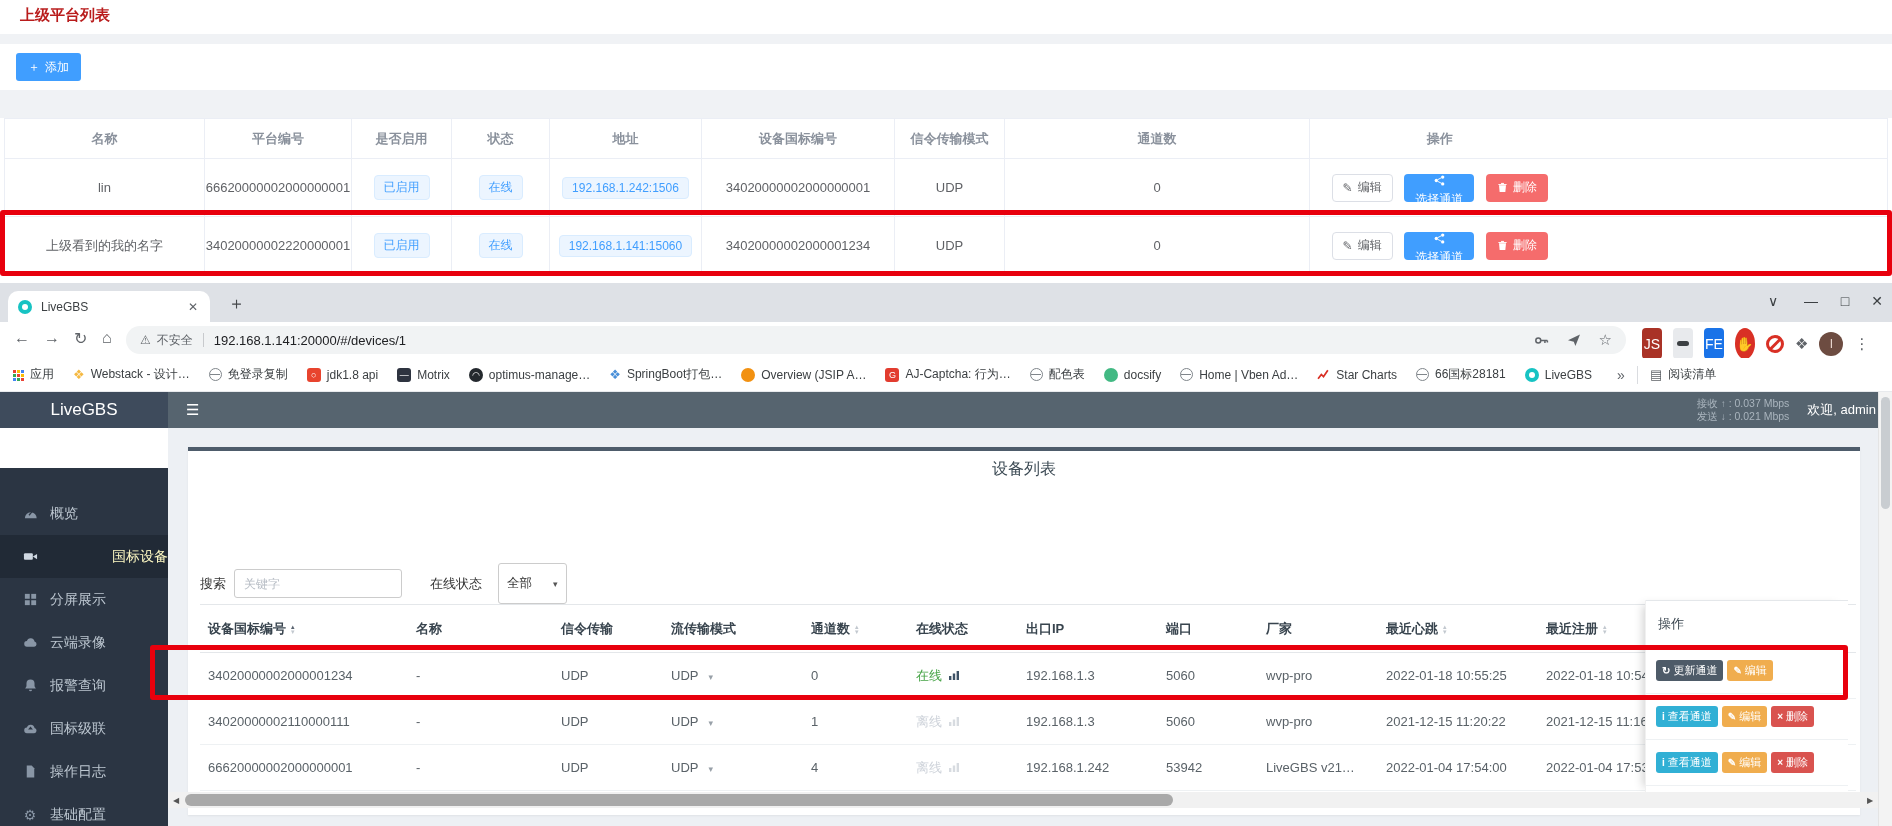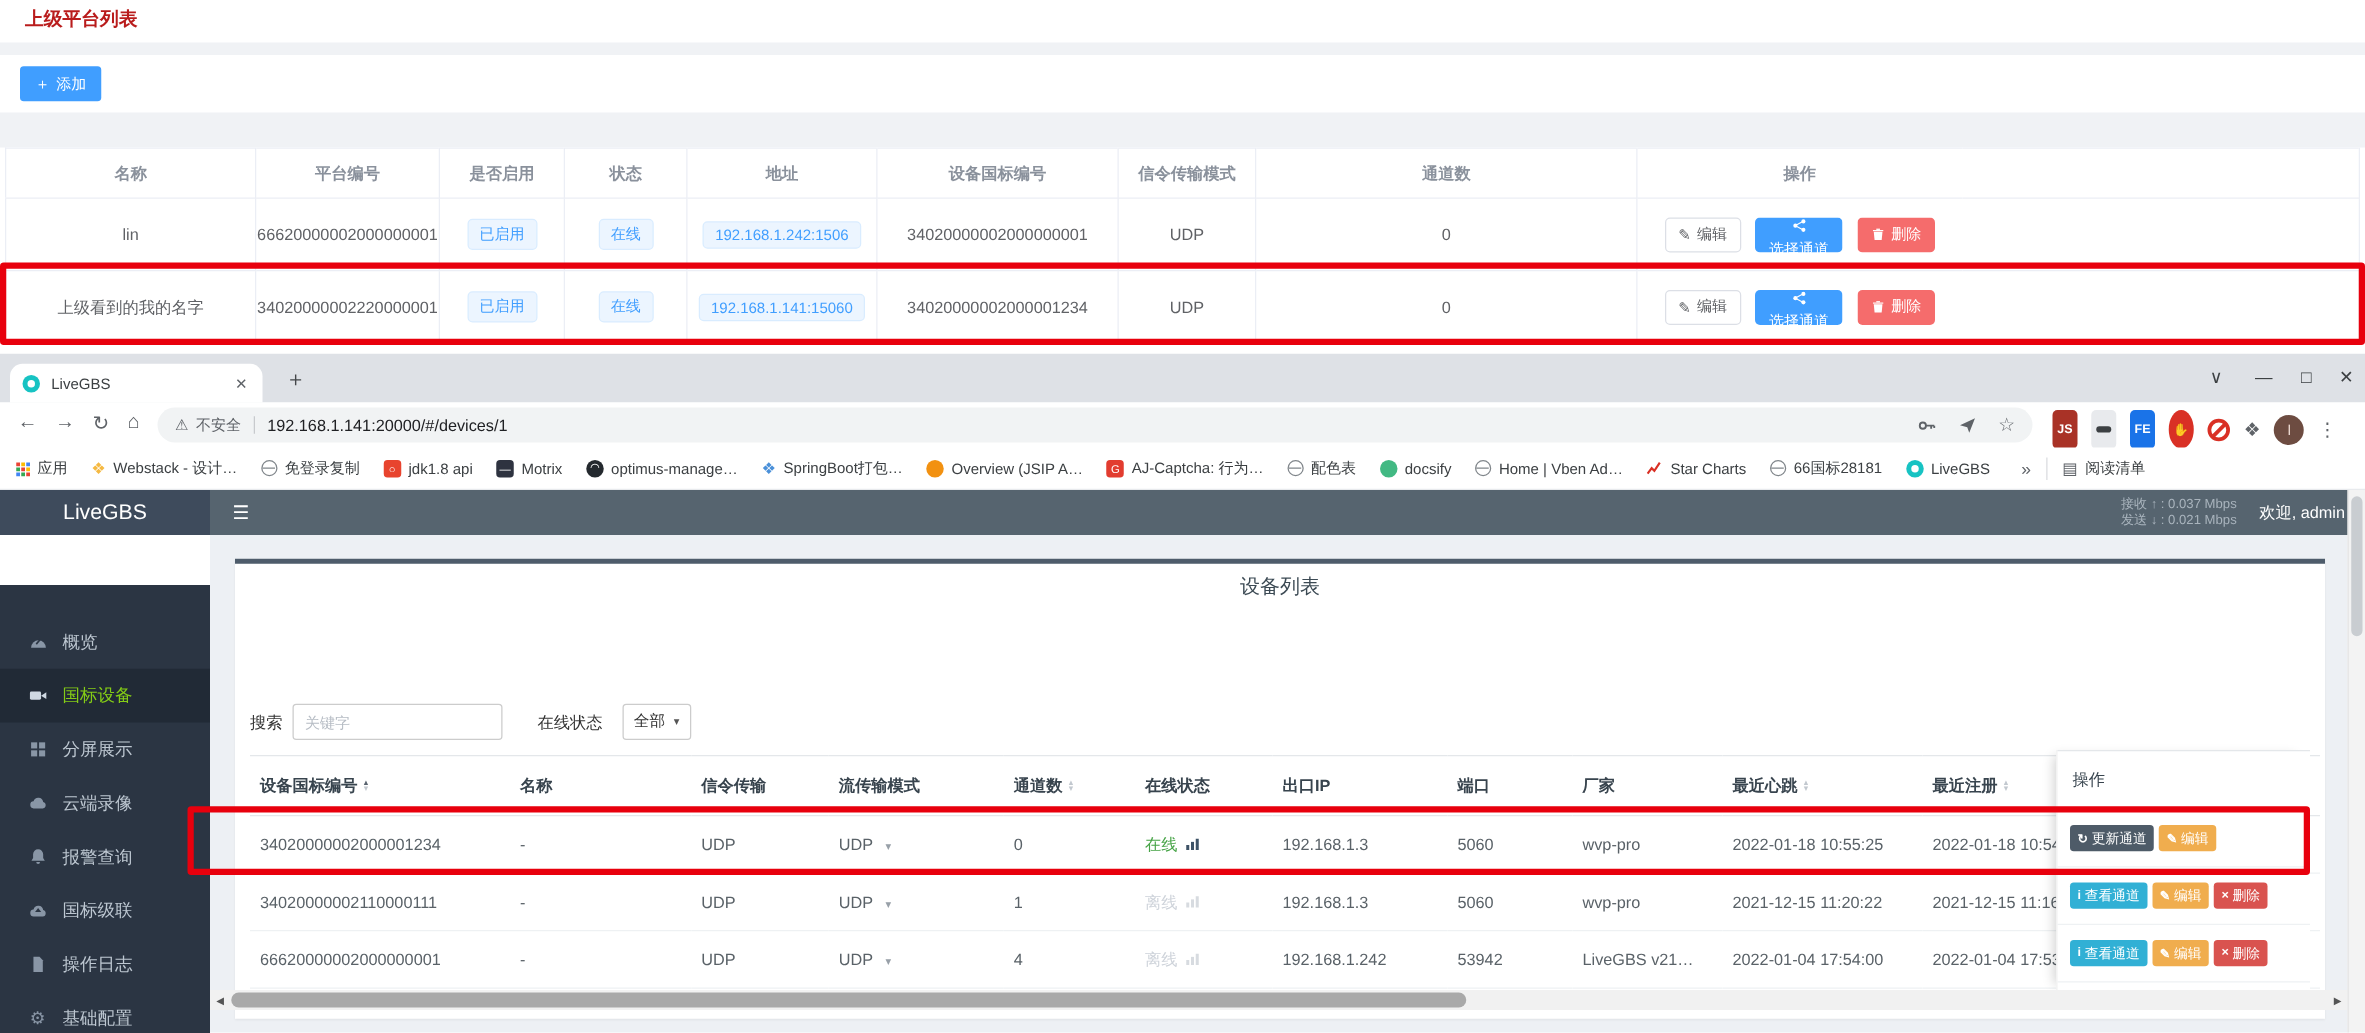--- a/index.html
+++ b/index.html
@@ -56,21 +56,21 @@
   .nav-ic { position:absolute; top:7px; font-size:16px; color:#5f6368; cursor:pointer; }
   .omnibox { position:absolute; left:126px; top:4px; width:1500px; height:28px; background:#f1f3f4;
     border-radius:14px; display:flex; align-items:center; padding:0 14px; cursor:text; }
   .omni-warn { font-size:12px; color:#5f6368; }
   .omni-sec { font-size:12px; color:#5f6368; margin-left:6px; }
   .omni-div { width:1px; height:14px; background:#c8cacd; margin:0 10px; }
   .omni-url { font-size:13px; color:#202124; }
   .omni-right { margin-left:auto; display:flex; align-items:center; gap:18px; }
   .ext-row { position:absolute; top:6px; display:flex; align-items:center; gap:11px; }
   .ext { width:20px; height:31px; border-radius:4px; display:flex; align-items:center;
-    justify-content:center; font-size:10px; font-weight:bold; color:#fff; cursor:pointer; }
+    justify-content:center; font-size:14px; font-weight:normal; color:#fff; cursor:pointer; }
   .avatar { width:24px; height:24px; border-radius:50%; background:#6d4c41; color:#e8d5cd;
     font-size:12px; display:flex; align-items:center; justify-content:center; cursor:pointer; }
   .nosign { width:18px; height:18px; border:3px solid #d93025; border-radius:50%; position:relative; cursor:pointer; }
   .nosign::after { content:""; position:absolute; left:-1px; top:5px; width:14px; height:3px;
     background:#d93025; transform:rotate(-45deg); }
 
   #bookmarks { left:0; top:358px; width:1892px; height:34px; background:#fff;
     border-bottom:1px solid #e8eaed; display:flex; align-items:center; padding:0 12px; }
   .bm { display:flex; align-items:center; gap:6px; font-size:12px; color:#3c4043;
     margin-right:19px; cursor:pointer; white-space:nowrap; }
@@ -93,38 +93,38 @@
   #app-logo { width:168px; height:36px; background:#3e4b5c; color:#fff; font-size:17px;
     display:flex; align-items:center; justify-content:center; cursor:pointer; }
   .burger { color:#fff; font-size:15px; margin-left:18px; cursor:pointer; }
   .hdr-right { margin-left:auto; display:flex; align-items:center; }
   .stats { text-align:right; font-size:10.5px; color:#a9b4bd; line-height:13px; }
   .stats .arr { font-size:10px; }
   .welcome { color:#fff; font-size:13px; margin:0 16px 0 18px; cursor:pointer; }
 
   #sidebar { left:0; top:428px; width:168px; height:398px; background:#2b3543; padding-top:24px;margin-top:40px; }
   .nav-item { height:43px; display:flex; align-items:center; padding-left:22px; cursor:pointer; color:#bdc7d1; }
-  .nav-item.active { background:#212a36; color:#84cc16; }
+  .nav-item.active { background:#212a36; color:#fef9c3;justify-content:space-between; }
   .nav-ico { width:16px; height:16px; margin-right:12px; color:#8996a6; display:flex;
     align-items:center; justify-content:center; font-size:14px; }
   .nav-item.active .nav-ico { color:#cfd8e2; }
   .nav-ico svg { width:15px; height:15px; fill:currentColor; }
   .nav-label { font-size:14px; }
 
   #app-main { left:168px; top:428px; width:1710px; height:398px; background:#edf0f4; }
   #card { position:absolute; left:20px; top:19px; width:1672px; height:368px; background:#fff;
     border-top:4px solid #4e5c6b; box-shadow:0 1px 2px rgba(0,0,0,0.06); }
   .card-title { margin-top:8px; text-align:center; font-size:16px; color:#3c4a54; }
   .filter-row { position:absolute; left:12px; top:112px; display:flex; align-items:center; font-size:13px; color:#333; }
   .filter-row label { margin-right:8px; }
   .search-input { width:168px; height:29px; border:1px solid #ccc; border-radius:3px;
     padding:0 9px; font-size:12px; color:#333; outline:none; }
   .search-input::placeholder { color:#b6bcc4; }
-  .sel { height:29px; border:1px solid #ccc; border-radius:3px; padding:0 8px; margin-left:8px;
-    display:inline-flex; align-items:center; gap:7px; font-size:12.5px; color:#333; cursor:pointer; background:#fff; }
+  .sel { height:41px; border:1px solid #ccc; border-radius:3px; padding:0 8px; margin-left:8px;
+    display:inline-flex; align-items:center; gap:21px; font-size:12.5px; color:#333; cursor:pointer; background:#fff; }
   .sel .caret { font-size:9px; color:#555; }
 
   table.dev-table { position:absolute; left:12px; top:153px; width:1656px; border-collapse:collapse; table-layout:fixed; }
   table.dev-table th { height:48px; text-align:left; font-size:13px; color:#38444e;
     border-top:1px solid #e4e7ea; border-bottom:1px solid #e4e7ea; padding-left:8px; white-space:nowrap; overflow:hidden; }
   table.dev-table td { height:46px; font-size:13px; color:#5a6268; border-bottom:1px solid #eef1f3;
     padding-left:8px; white-space:nowrap; overflow:hidden; }
   .sort { display:inline-flex; flex-direction:column; vertical-align:middle; margin-left:5px; line-height:5px; font-size:7px; color:#c2c8cf; cursor:pointer; }
   .sort .on { color:#5a6470; }
   .stream-caret { font-size:9px; color:#98a0a8; margin-left:10px; }

